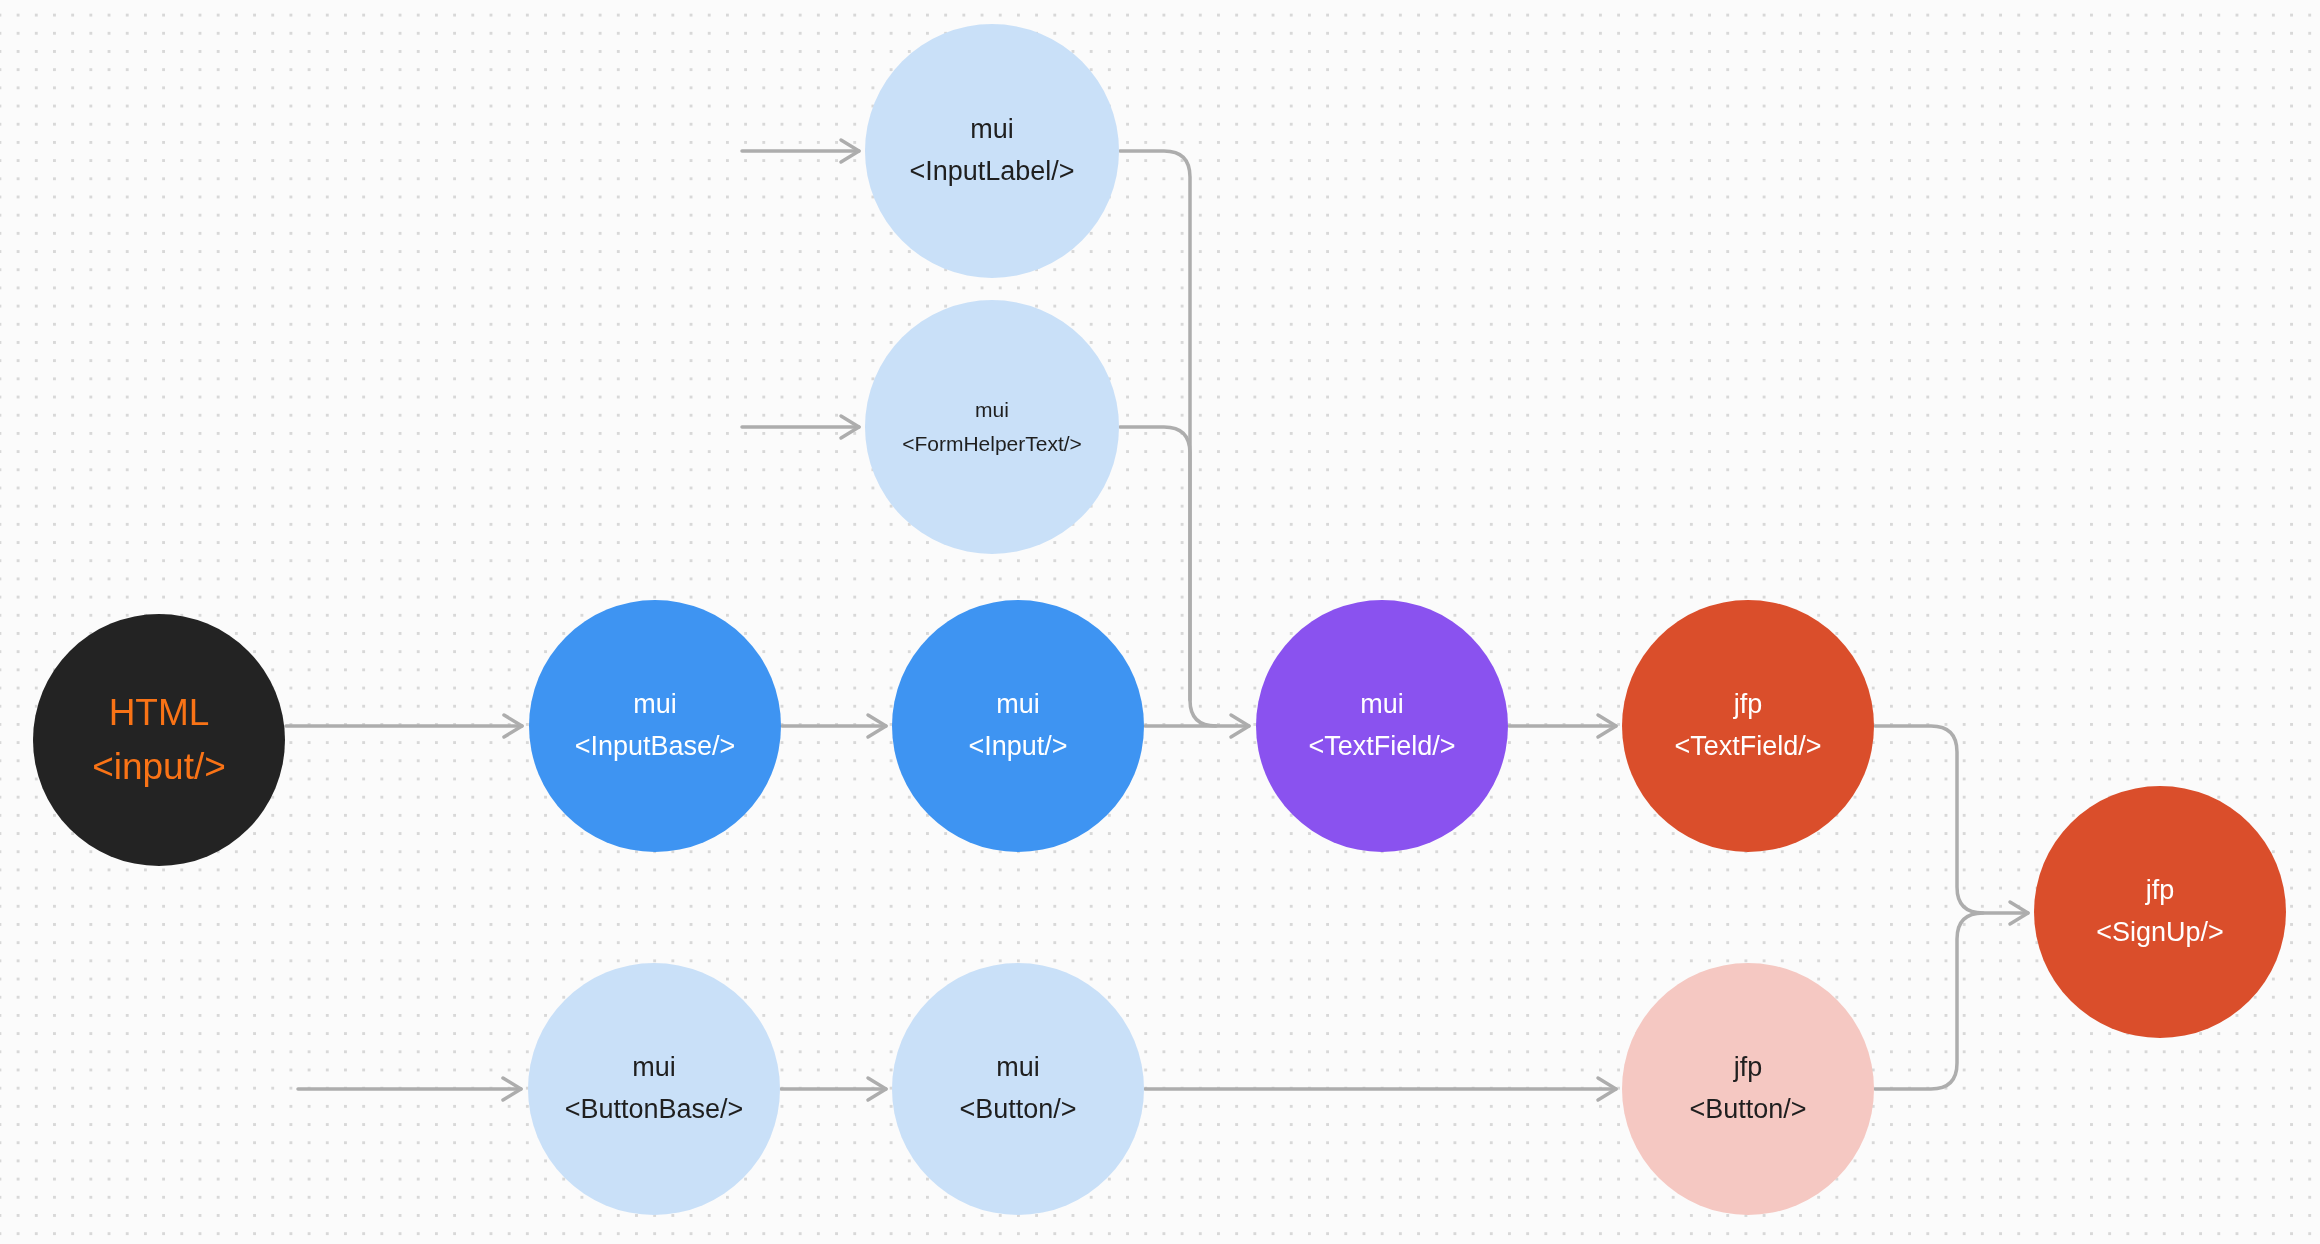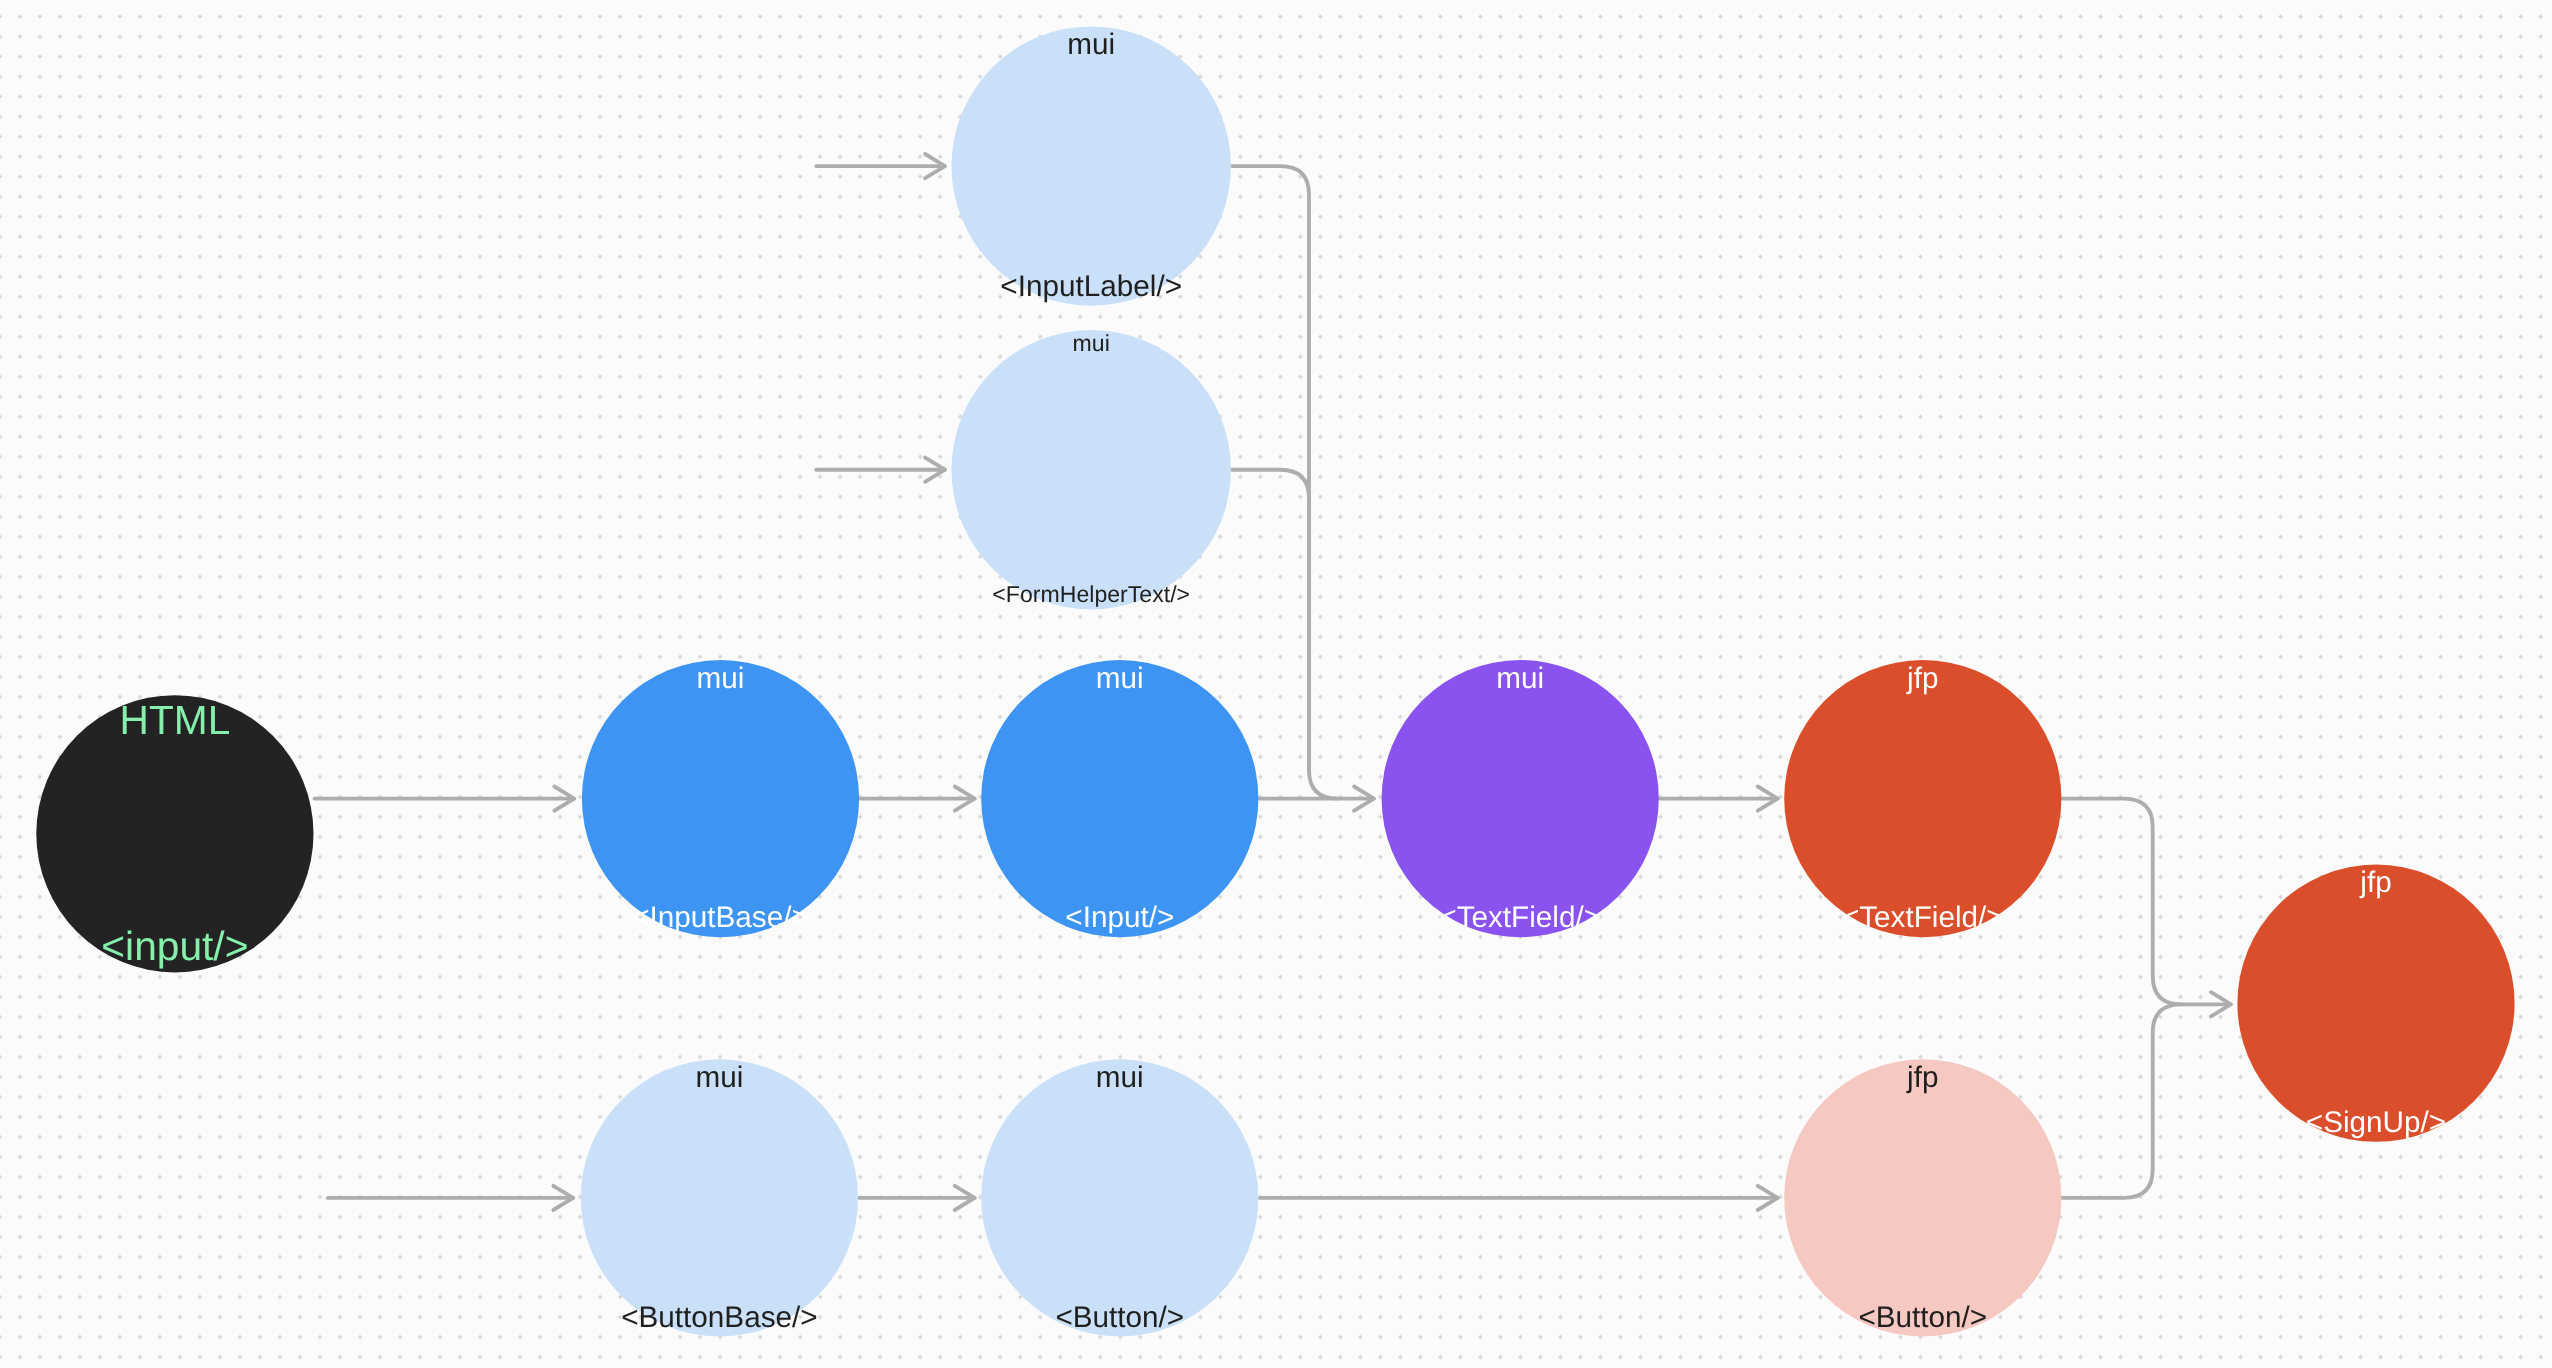--- a/index.html
+++ b/index.html
@@ -32,21 +32,21 @@
     stroke-width: 3.5;
     stroke-linecap: round;
     stroke-linejoin: round;
   }
   .node {
     position: absolute;
     border-radius: 50%;
     display: flex;
     flex-direction: column;
     align-items: center;
-    justify-content: space-between;
+    justify-content: center;
     text-align: center;
     line-height: 1.25;
     cursor: grab;
     user-select: none;
   }
   .node span {
     display: block;
     white-space: nowrap;
   }
   .node .line-top { margin-bottom: 8px; }
@@ -71,21 +71,21 @@
         <path d="M 1120 427 L 1164 427 Q 1190 427 1190 453 L 1190 700"></path>
         <path d="M 1509 726 L 1616 726" marker-end="url(#arrowhead)"></path>
         <path d="M 1875 726 L 1931 726 Q 1957 726 1957 752 L 1957 887 Q 1957 913 1983 913 L 2028 913" marker-end="url(#arrowhead)"></path>
         <path d="M 1875 1089 L 1931 1089 Q 1957 1089 1957 1063 L 1957 939 Q 1957 913 1983 913"></path>
         <path d="M 298 1089 L 521 1089" marker-end="url(#arrowhead)"></path>
         <path d="M 781 1089 L 886 1089" marker-end="url(#arrowhead)"></path>
         <path d="M 1145 1089 L 1616 1089" marker-end="url(#arrowhead)"></path>
       </g>
   </svg>
   <div id="nodes-layer">
-      <div class="node" style="left: 33px; top: 632px; width: 252px; height: 252px; background: rgb(35, 35, 35); color: #86efac; font-size: 37px;">
+      <div class="node" style="left: 33px; top: 614px; width: 252px; height: 252px; background: rgb(35, 35, 35); color: #f97316; font-size: 37px;">
         <span class="line-top">HTML</span>
         <span class="line-bottom">&lt;input/&gt;</span>
       </div>
       <div class="node" style="left: 529px; top: 600px; width: 252px; height: 252px; background: rgb(62, 148, 242); color: rgb(255, 255, 255); font-size: 27px;">
         <span class="line-top">mui</span>
         <span class="line-bottom">&lt;InputBase/&gt;</span>
       </div>
       <div class="node" style="left: 892px; top: 600px; width: 252px; height: 252px; background: rgb(62, 148, 242); color: rgb(255, 255, 255); font-size: 27px;">
         <span class="line-top">mui</span>
         <span class="line-bottom">&lt;Input/&gt;</span>

